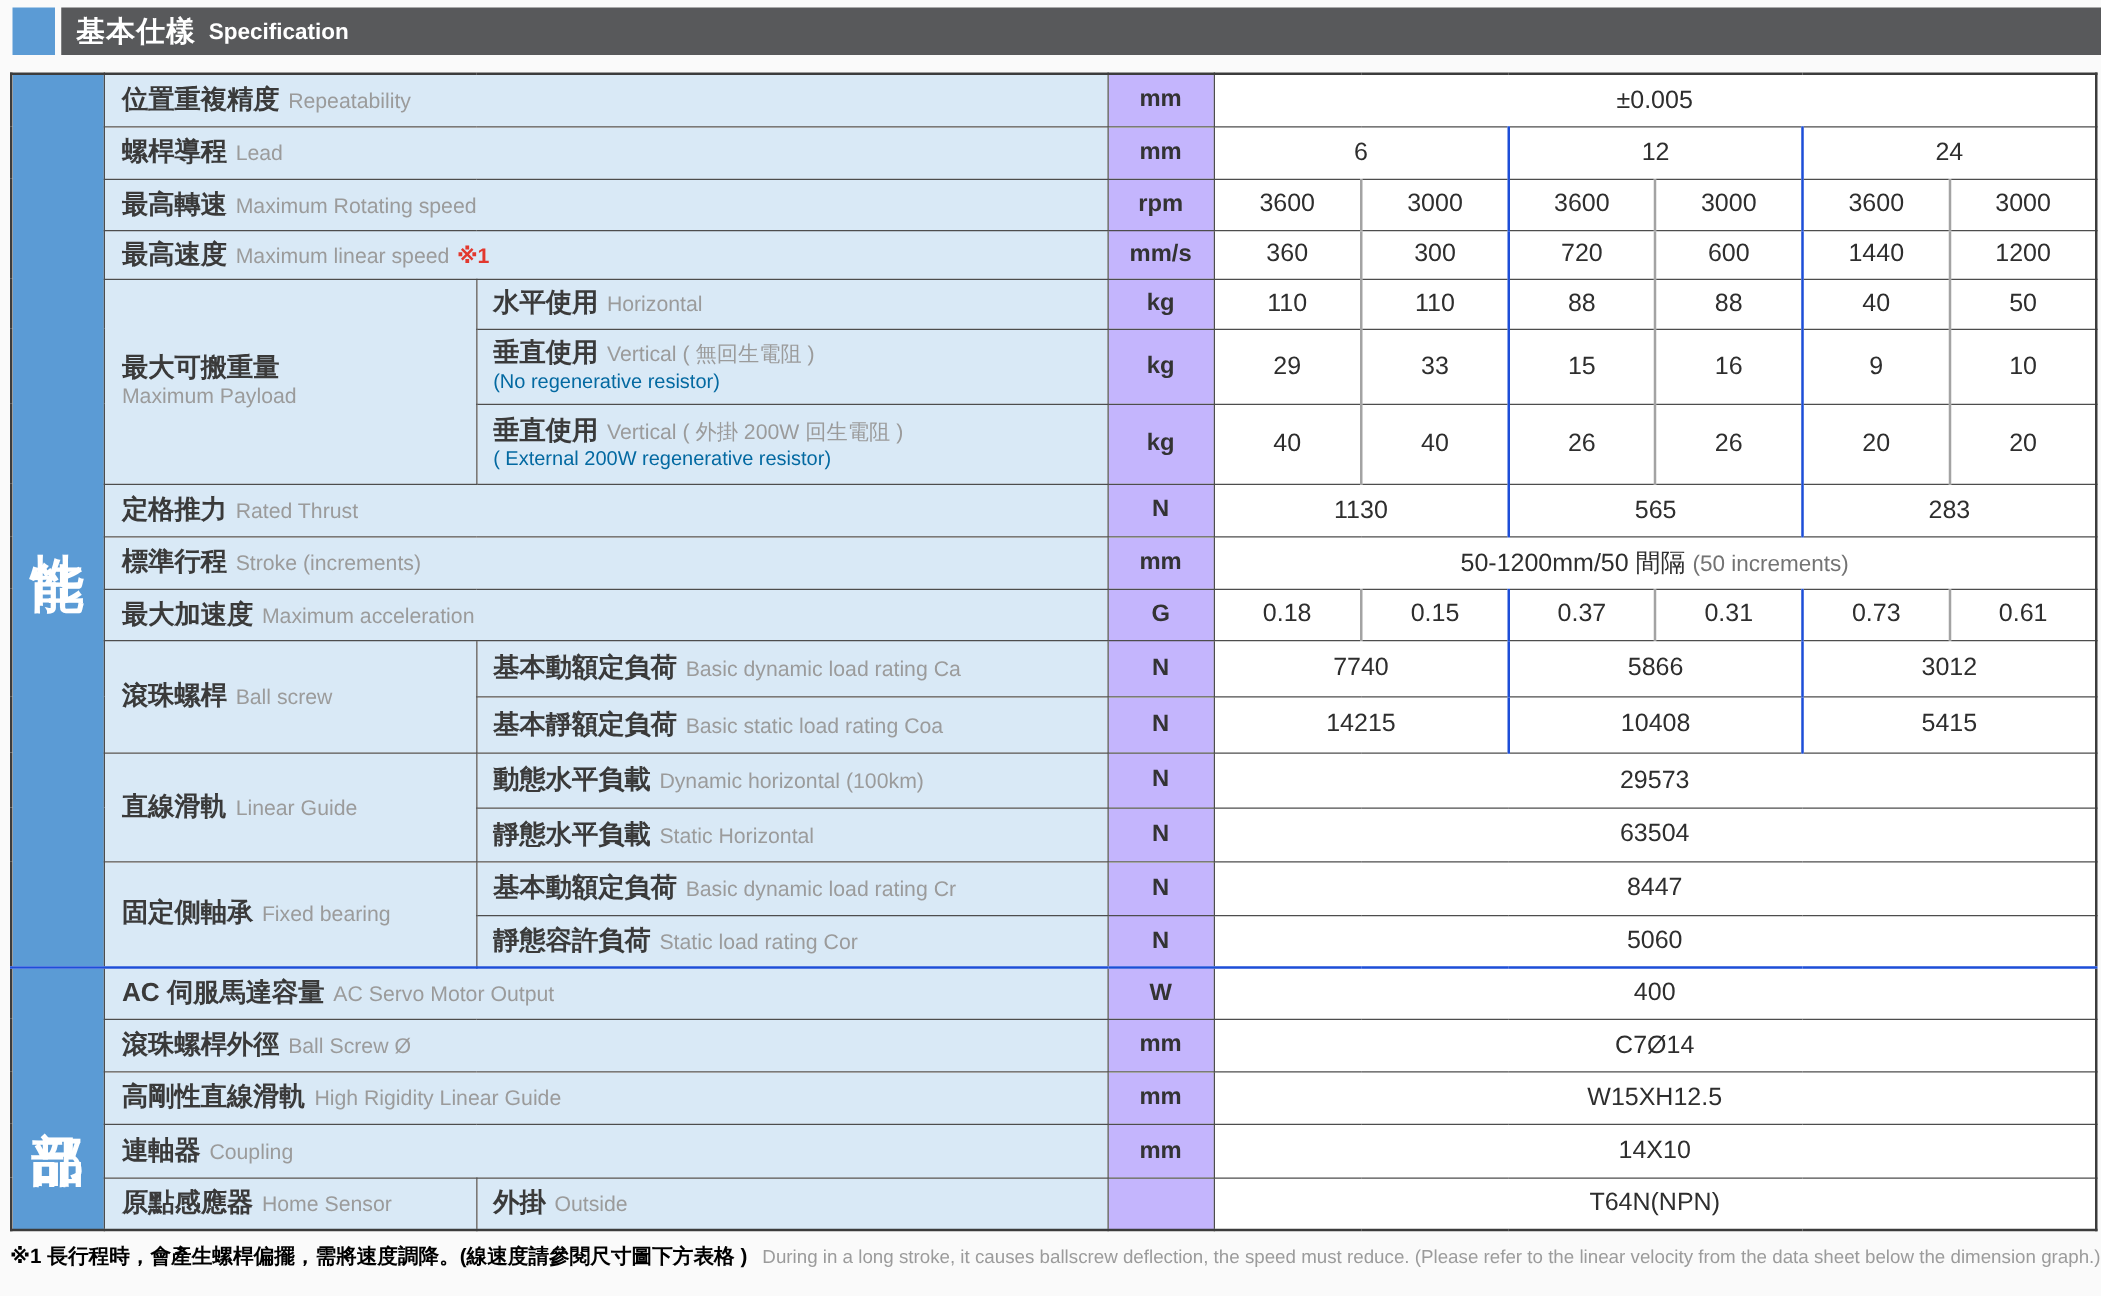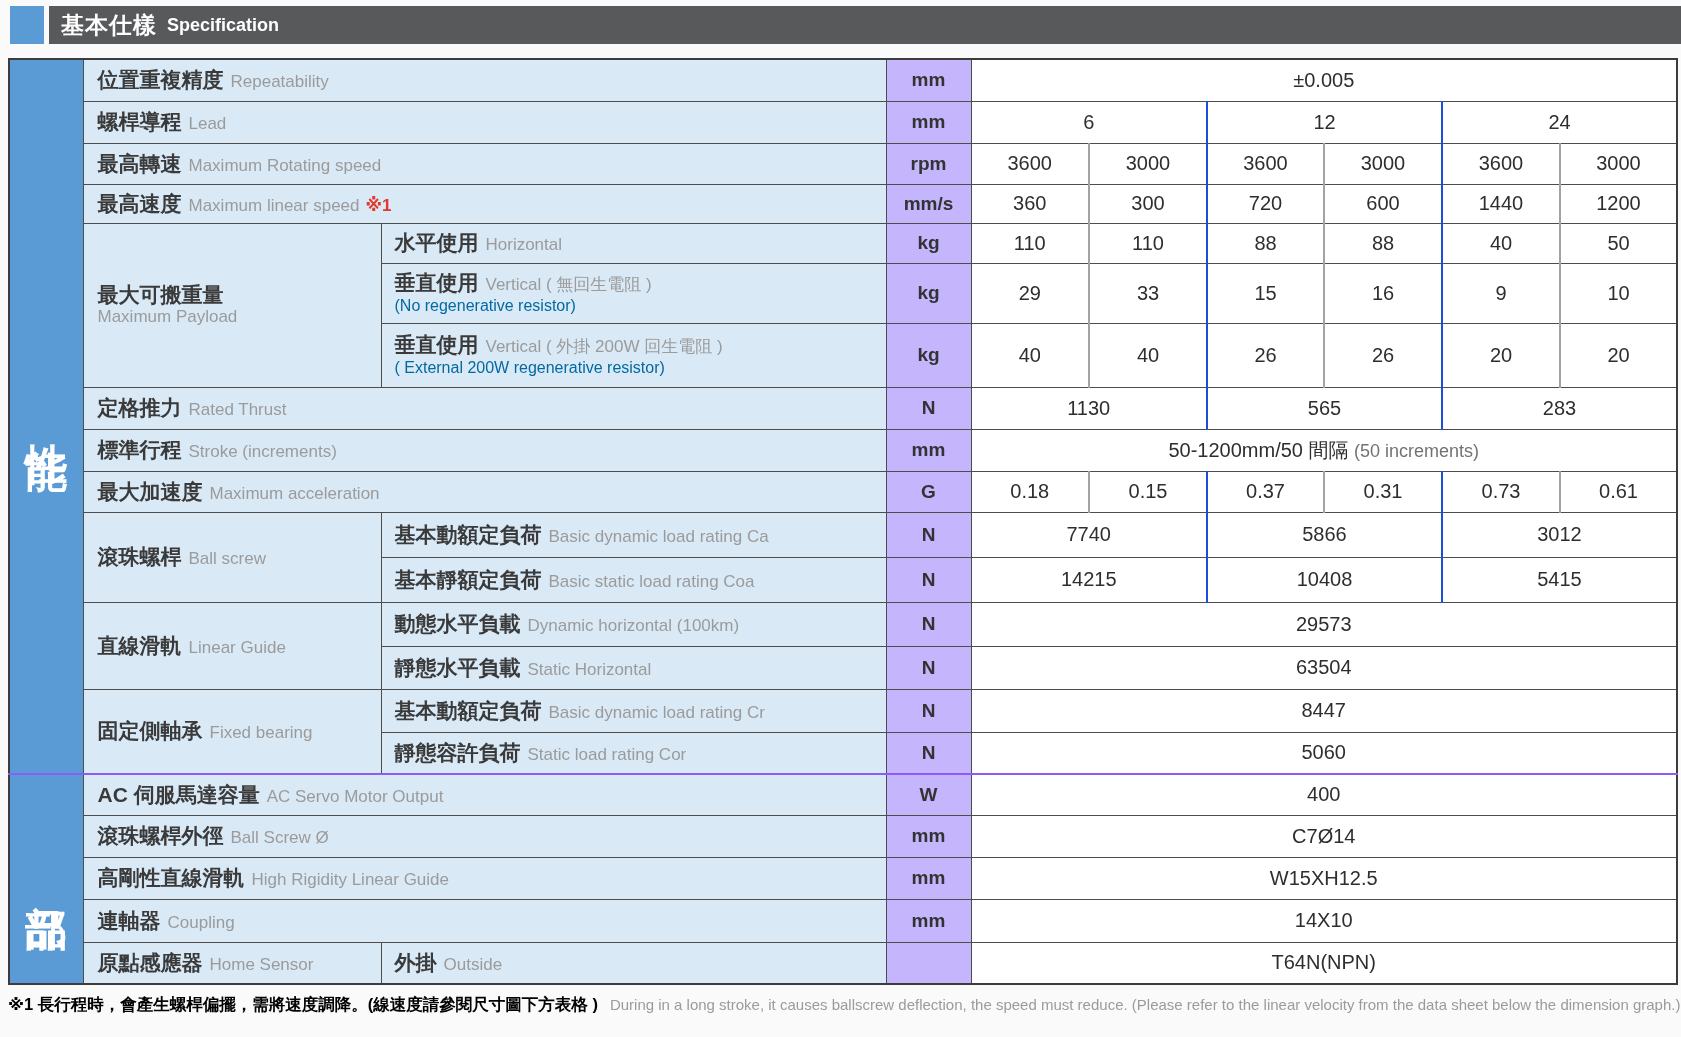--- a/index.html
+++ b/index.html
@@ -42,21 +42,21 @@
   td.sub { background:#d9e9f6; padding-left:13px; text-align:left; line-height:1.22; }
   .zh { font-weight:700; color:#3a3a3a; font-size:21px; }
   .en { color:#9b9b9b; font-size:17px; margin-left:7px; }
   .en2 { color:#0369a1; font-size:16px; display:block; }
   .ref { color:#e2382e; font-weight:700; font-size:17px; margin-left:6px; }
 
   td.unit { background:#c4b5fd; text-align:center; font-weight:700; font-size:19px; color:#333; }
   td.val { background:#ffffff; text-align:center; font-size:20px; color:#2e2e2e; }
   td.in  { border-left:2px solid #a3a3a3;margin-top:48px; }  
   td.gs  { border-left:2px solid #1d4ed8; } 
-  tr.section-start td { border-top:2px solid #8b5cf6; }
+  tr.section-start td { border-top:2px solid #1d4ed8; }
   .vgray { color:#737373; font-size:18px; }
 
   
   .footnote { margin:9px 0 0 8px; white-space:nowrap; }
   .fn-red { color:#000000; font-weight:700; font-size:16.5px; }
   .fn-gray { color:#9b9b9b; font-size:15px; margin-left:12px; }
 </style>
 </head>
 <body>
 

